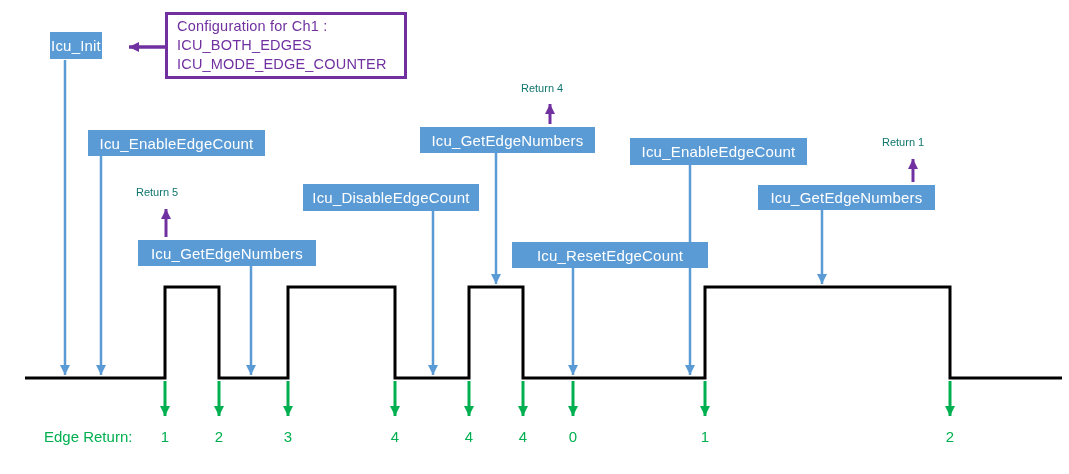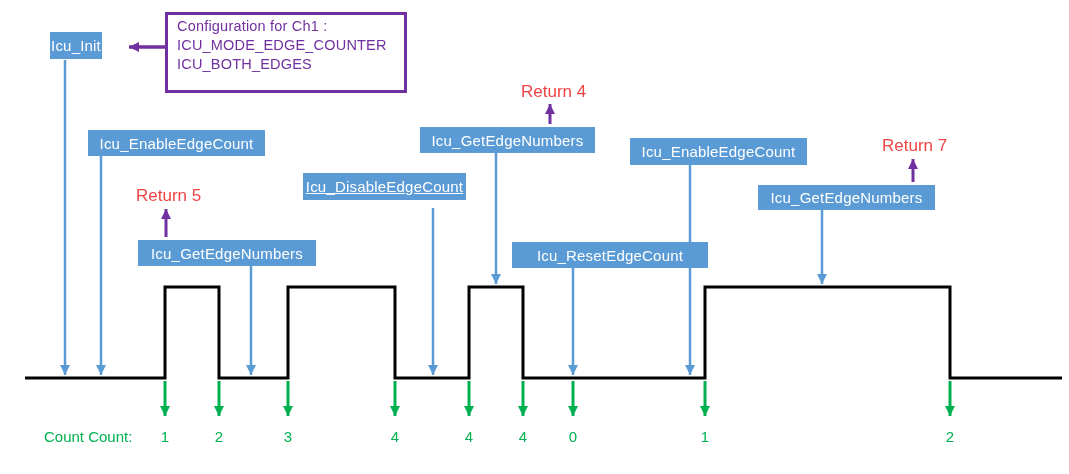--- a/index.html
+++ b/index.html
@@ -13,21 +13,21 @@
     position:absolute;background:#5b9bd5;color:#ffffff;
     display:flex;align-items:center;justify-content:center;
     font-size:15px;white-space:nowrap;letter-spacing:0.2px;
   }
   .config-box{
     position:absolute;box-sizing:border-box;background:#ffffff;
     border:3px solid #7030a0;color:#7030a0;
     font-size:14.5px;line-height:19px;padding:2px 8px 2px 9px;
     white-space:nowrap;letter-spacing:0.2px;
   }
-  .return-label{position:absolute;color:#ef4444;font-size:17px;white-space:nowrap;}
+  .return-label{position:absolute;color:#0f766e;font-size:11px;white-space:nowrap;}
   .edge-label{position:absolute;color:#00b050;font-size:15px;white-space:nowrap;}
   .edge-num{position:absolute;color:#00b050;font-size:15px;transform:translateX(-50%);}
   .watermark{position:absolute;color:#dcdcdc;font-size:13.5px;white-space:nowrap;letter-spacing:0.3px;}
 </style>
 </head>
 <body>
 
 <div id="stage">
   <svg id="wave-svg" width="1069" height="474" viewBox="0 0 1069 474">
     <defs>
@@ -59,39 +59,39 @@
       <line x1="288" y1="381" x2="288" y2="416" stroke="#00b050" stroke-width="3" marker-end="url(#ah-green)"></line>
       <line x1="395" y1="381" x2="395" y2="416" stroke="#00b050" stroke-width="3" marker-end="url(#ah-green)"></line>
       <line x1="469" y1="381" x2="469" y2="416" stroke="#00b050" stroke-width="3" marker-end="url(#ah-green)"></line>
       <line x1="523" y1="381" x2="523" y2="416" stroke="#00b050" stroke-width="3" marker-end="url(#ah-green)"></line>
       <line x1="573" y1="381" x2="573" y2="416" stroke="#00b050" stroke-width="3" marker-end="url(#ah-green)"></line>
       <line x1="705" y1="381" x2="705" y2="416" stroke="#00b050" stroke-width="3" marker-end="url(#ah-green)"></line>
       <line x1="950" y1="381" x2="950" y2="416" stroke="#00b050" stroke-width="3" marker-end="url(#ah-green)"></line>
     </svg>
 
   <div id="overlay">
-    <div id="config-box" class="config-box" style="left: 165px; top: 12px; width: 242px; height: 81px;">
+    <div id="config-box" class="config-box" style="left: 165px; top: 12px; width: 242px; height: 67px;">
         <div>Configuration for Ch1 :</div>
+        <div>ICU_BOTH_EDGES</div>
         <div>ICU_MODE_EDGE_COUNTER</div>
-        <div>ICU_BOTH_EDGES</div>
       </div>
 
-    <div class="edge-label" style="left:44px;top:428px">Count Count:</div>
+    <div class="edge-label" style="left:44px;top:428px">Edge Return:</div>
 
   <div class="call-box" style="left: 50px; top: 32px; width: 52px; height: 27px;">Icu_Init</div>
       <div class="call-box" style="left: 88px; top: 130px; width: 177px; height: 26px;">Icu_EnableEdgeCount</div>
       <div class="call-box" style="left: 138px; top: 240px; width: 178px; height: 26px;">Icu_GetEdgeNumbers</div>
-      <div class="call-box" style="left: 303px; top: 173px; width: 163px; height: 27px; text-decoration: underline;">Icu_DisableEdgeCount</div>
+      <div class="call-box" style="left: 303px; top: 184px; width: 176px; height: 27px;">Icu_DisableEdgeCount</div>
       <div class="call-box" style="left: 420px; top: 127px; width: 175px; height: 26px;">Icu_GetEdgeNumbers</div>
       <div class="call-box" style="left: 512px; top: 242px; width: 196px; height: 26px;">Icu_ResetEdgeCount</div>
       <div class="call-box" style="left: 630px; top: 138px; width: 177px; height: 27px;">Icu_EnableEdgeCount</div>
       <div class="call-box" style="left: 758px; top: 185px; width: 177px; height: 25px;">Icu_GetEdgeNumbers</div>
       <div class="return-label" style="left: 136px; top: 186px;">Return 5</div>
       <div class="return-label" style="left: 521px; top: 82px;">Return 4</div>
-      <div class="return-label" style="left: 882px; top: 136px;">Return 7</div>
+      <div class="return-label" style="left: 882px; top: 136px;">Return 1</div>
       <div class="edge-num" style="left: 165px; top: 428px;">1</div>
       <div class="edge-num" style="left: 219px; top: 428px;">2</div>
       <div class="edge-num" style="left: 288px; top: 428px;">3</div>
       <div class="edge-num" style="left: 395px; top: 428px;">4</div>
       <div class="edge-num" style="left: 469px; top: 428px;">4</div>
       <div class="edge-num" style="left: 523px; top: 428px;">4</div>
       <div class="edge-num" style="left: 573px; top: 428px;">0</div>
       <div class="edge-num" style="left: 705px; top: 428px;">1</div>
       <div class="edge-num" style="left: 950px; top: 428px;">2</div>
     </div>

